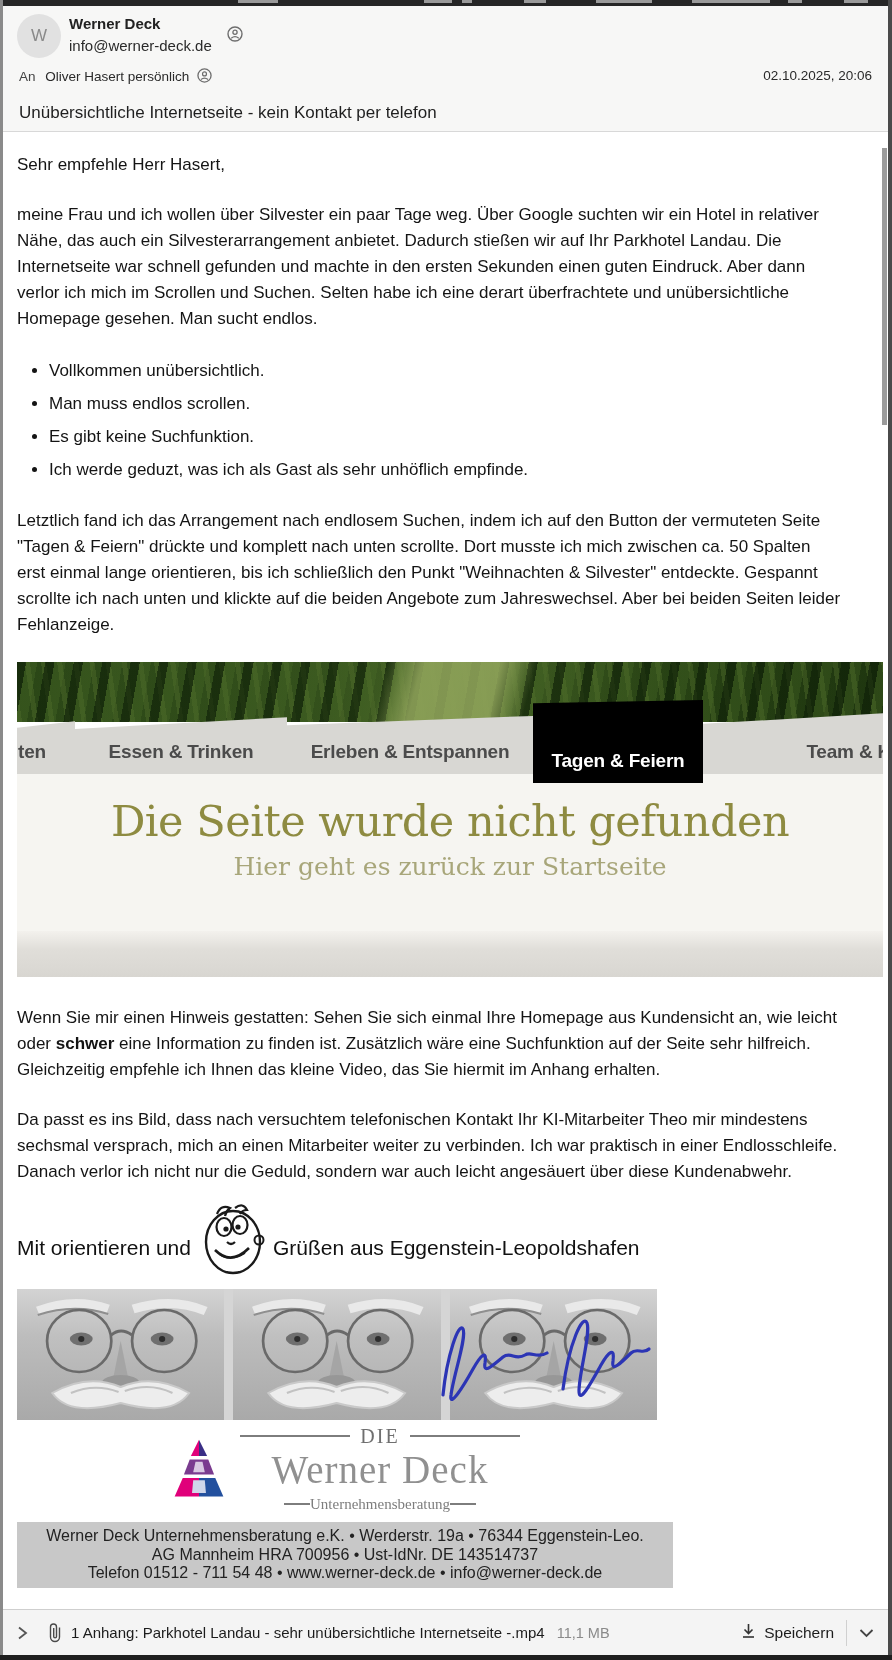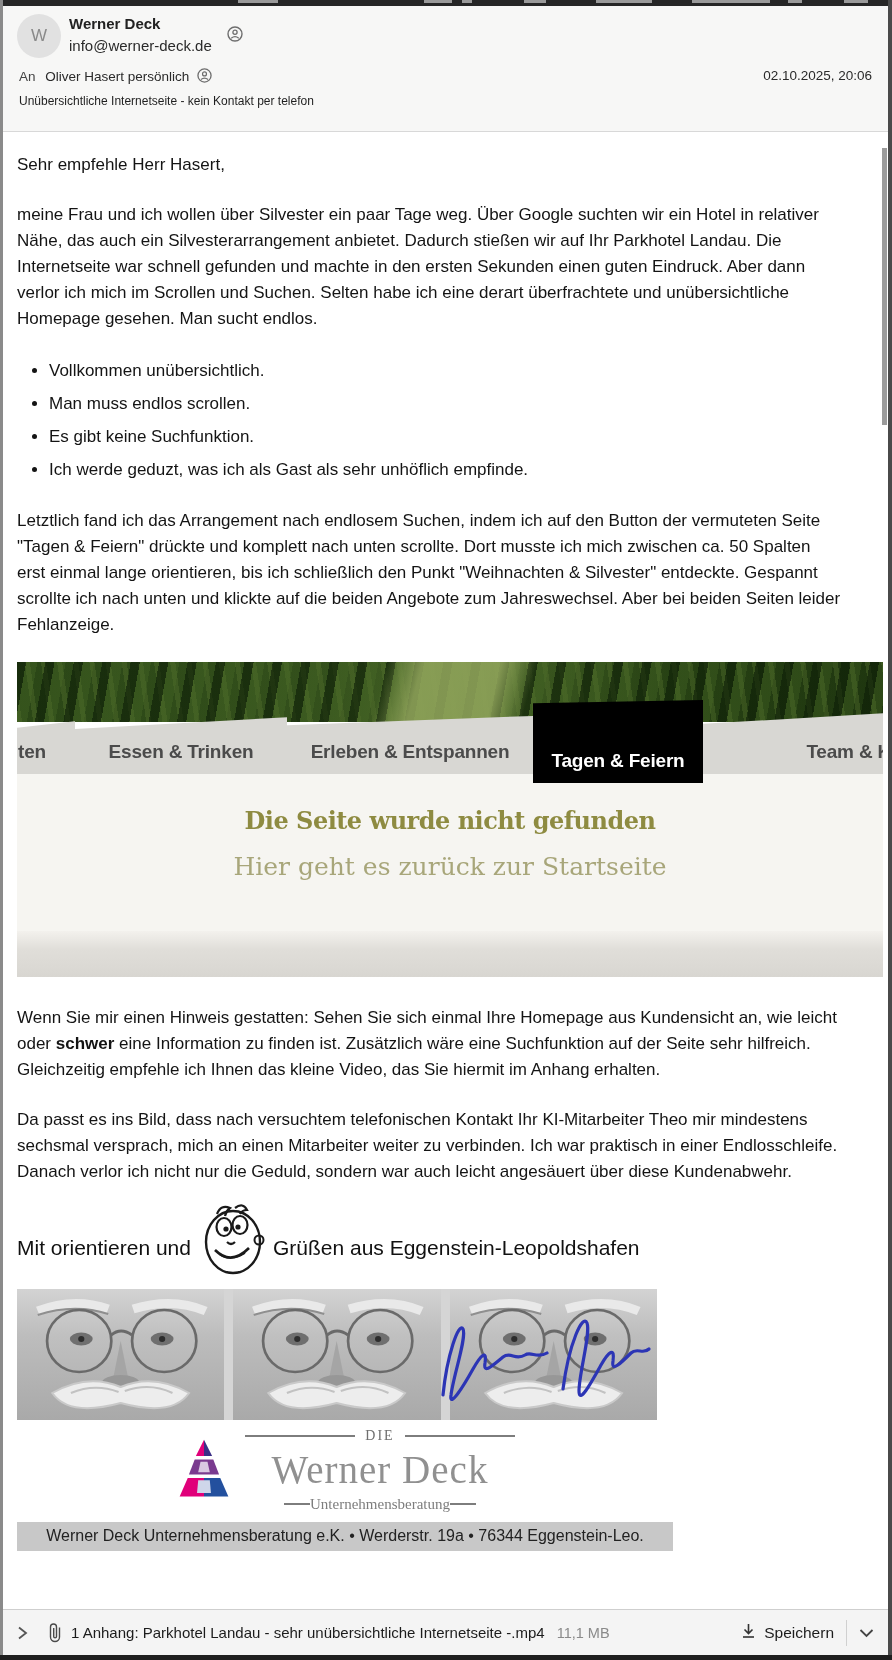--- a/index.html
+++ b/index.html
@@ -18,21 +18,21 @@
   .avatar{position:absolute;left:14px;top:8px;width:44px;height:44px;border-radius:50%;
           background:#e1e1e1;color:#8a8a8a;font-size:17px;display:flex;align-items:center;justify-content:center;}
   .sender{position:absolute;left:66px;top:7px;line-height:22px;font-size:15px;}
   .sender .name{font-weight:bold;color:#222;}
   .sender .mail{color:#2a2a2a;}
   .contact-ic{display:inline-block;vertical-align:middle;}
   .ic-sender{position:absolute;left:224px;top:20px;}
   .row-to{position:absolute;left:16px;top:62px;font-size:13.5px;color:#2a2a2a;}
   .row-to .an{color:#444;margin-right:6px;}
   .date{position:absolute;right:16px;top:62px;font-size:13.5px;color:#2a2a2a;}
-  .subject{position:absolute;left:16px;top:88px;font-size:12px;color:#1f1f1f;}
+  .subject{position:absolute;left:16px;top:97px;font-size:17px;color:#1f1f1f;}
 
   
   .scroll-thumb{position:absolute;right:5px;top:148px;width:5px;height:277px;background:#9b9b9b;z-index:55;}
 
   
   .content{position:absolute;top:132px;left:3px;right:4px;bottom:56px;background:#fff;overflow:hidden;}
   .email-body{padding:20px 0 0 14px;font-size:17px;line-height:26px;color:#141414;}
   .email-body p{margin:0 0 24px 0;width:824px;}
   .email-body ul{margin:0 0 24px 0;padding-left:32px;width:792px;}
   .email-body li{margin:4px 0;line-height:29px;}
@@ -50,21 +50,21 @@
        padding-bottom:9px;font-weight:bold;font-size:19px;color:#4b4b4b;letter-spacing:-0.2px;}
   .tab.t0{width:58px;clip-path:polygon(0 30%,100% 20%,100% 100%,0 100%);justify-content:flex-start;}
   .tab.t0 .lbl{margin-left:-4px;}
   .tab.t1{width:212px;clip-path:polygon(0 32%,100% 14%,100% 100%,0 100%);}
   .tab.t2{width:246px;clip-path:polygon(0 26%,100% 12%,100% 100%,0 100%);}
   .tab.t3{width:170px;background:#000000;color:#ffffff;
           clip-path:polygon(0 4%,100% 0,100% 100%,0 100%);margin-top:-8px;height:74px;}
   .tab.t4{flex:1;clip-path:polygon(0 24%,100% 8%,100% 100%,0 100%);justify-content:flex-end;}
   .tab.t4 .lbl{margin-right:-8px;}
   .shot-main{height:157px;background:#f6f5f1;text-align:center;}
-  .shot-title{padding-top:34px;font-family:"DejaVu Serif",serif;font-weight:bold;font-size:24px;
+  .shot-title{padding-top:34px;font-family:"DejaVu Serif",serif;font-weight:normal;font-size:43px;
               color:#8e8b41;letter-spacing:-0.5px;}
   .shot-sub{margin-top:20px;font-family:"DejaVu Serif",serif;font-size:25px;color:#a8a67a;}
   .shot-footer{height:46px;background:linear-gradient(180deg,#f3f1ed 0%,#e0ded9 40%,#d8d6d1 100%);}
 
   .bold{font-weight:bold;}
 
   
   .greeting{display:flex;align-items:center;width:700px;height:78px;font-size:21px;color:#111;margin:2px 0 2px 0;}
   .greeting .txt{white-space:nowrap;}
   .smiley{margin:-14px 4px 0 6px;}
@@ -72,21 +72,21 @@
   
   .strip{width:640px;height:131px;display:flex;background:#d5d5d5;column-gap:9px;position:relative;margin-top:2px;}
   .face{flex:1;background:linear-gradient(180deg,#d3d3d3 0%,#bdbdbd 35%,#a9a9a9 100%);overflow:hidden;}
   .autograph{position:absolute;right:2px;top:14px;z-index:5;}
 
   
   .logo{width:656px;text-align:center;margin-top:3px;}
   .logo-inner{display:inline-flex;align-items:center;}
   .pyramid{margin-right:12px;margin-top:10px;}
   .logo-texts{display:flex;flex-direction:column;align-items:center;font-family:"Liberation Serif",serif;color:#8c8c8c;}
-  .die-row{display:flex;align-items:center;gap:10px;font-size:14px;letter-spacing:2px;color:#6f6f6f;}
+  .die-row{display:flex;align-items:center;gap:10px;font-size:20px;letter-spacing:2px;color:#6f6f6f;}
   .die-row .rule{width:110px;height:2px;background:#7d7d7d;}
   .logo-name{font-size:39px;color:#909090;letter-spacing:1px;line-height:42px;}
   .sub-row{display:flex;align-items:center;font-size:15px;color:#7d7d7d;}
   .sub-row .dash{width:26px;height:2px;background:#7d7d7d;}
 
   
   .addr{width:644px;background:#c8c8c8;margin-top:5px;padding:5px 6px;text-align:center;
         font-size:16px;line-height:18.5px;color:#222;}
 
   
@@ -298,20 +298,22 @@
               <span class="dash"></span>
                 <span>Unternehmensberatung</span>
                 <span class="dash"></span>
             </span>
           </span>
         </span>
       </div>
 
       <div class="addr">
         <div>Werner Deck Unternehmensberatung e.K. • Werderstr. 19a • 76344 Eggenstein-Leo.</div>
+        <div>AG Mannheim  HRA 700956 • Ust-IdNr. DE 143514737</div>
+        <div>Telefon 01512 - 711 54 48 • www.werner-deck.de • info@werner-deck.de</div>
       </div>
     </div>
   </div>
 
   <div class="attach-bar">
     <span class="expander">
       <svg width="11" height="14" viewBox="0 0 11 14">
           <path d="M2 1.5 L9 7 L2 12.5" fill="none" stroke="#555" stroke-width="1.8"></path>
         </svg>
     </span>

